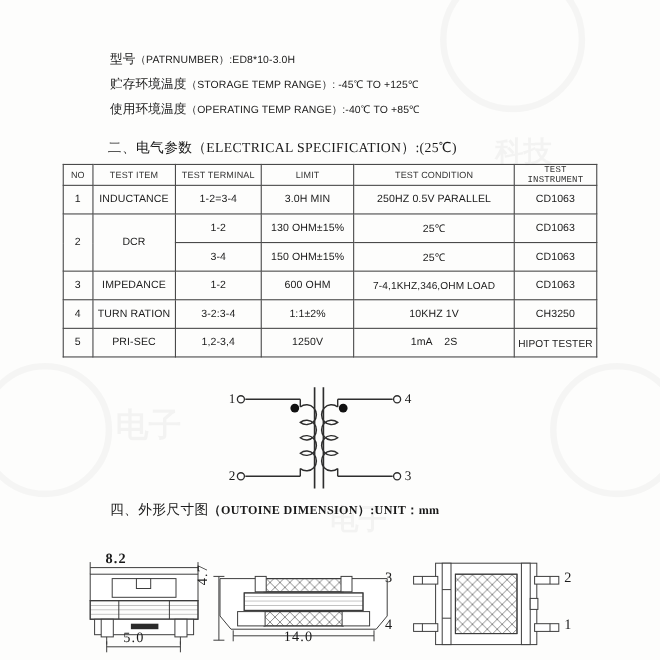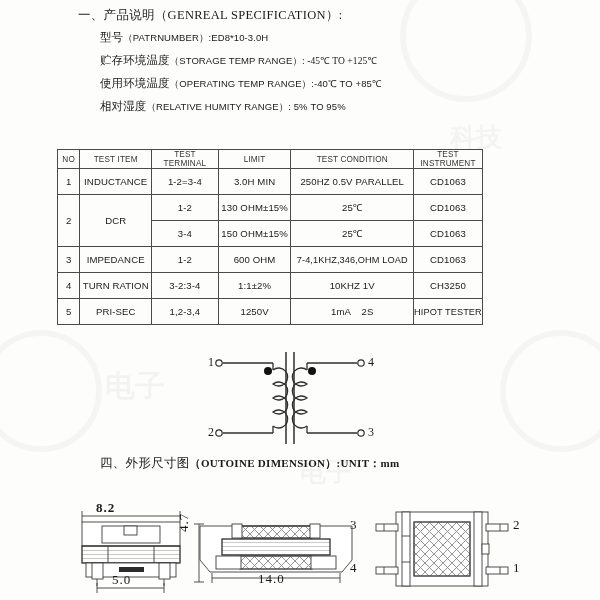--- a/index.html
+++ b/index.html
@@ -16,67 +16,64 @@
   
   .wm{position:absolute;color:#000;opacity:0.035;font-family:"Liberation Serif",serif;
       font-weight:bold;pointer-events:none;user-select:none;}
   .wm-ring{position:absolute;border:6px solid #000;border-radius:50%;opacity:0.030;
       pointer-events:none;}
 
   
   .sec{position:absolute;white-space:nowrap;font-size:12.5px;
        font-family:"Liberation Serif",serif;letter-spacing:.3px;}
   .sec .cn{font-size:12.5px;}
-  .sub{position:absolute;white-space:nowrap;font-size:11.5px;letter-spacing:.1px;}
-
-  
-  .tbl{position:absolute;left:57px;top:149px;width:426px;border-collapse:collapse;
+  .sub{position:absolute;white-space:nowrap;font-size:11.5px;letter-spacing:.1px;margin-top:16px;}
+
+  
+  .tbl{position:absolute;left:57px;top:149px;width:486px;border-collapse:collapse;
        font-family:"Liberation Sans", sans-serif;}
   .tbl td,.tbl th{border:1px solid #4a4a4a;text-align:center;vertical-align:middle;
        font-weight:normal;padding:0;}
   .tbl th{font-size:8.2px;height:15px;letter-spacing:.15px;color:#333;}
   .tbl td{font-size:9.6px;height:25px;letter-spacing:.1px;}
   .c-no{width:26px;} .c-item{width:75px;} .c-term{width:78px;}
-  .c-lim{width:85px;} .c-cond{width:147px;} .c-inst{width:75px;}
+  .c-lim{width:85px;} .c-cond{width:147px;} .c-inst{width:75px;font-family:Liberation Mono, monospace;}
 
   
   .schem{position:absolute;left:185px;top:348px;}
   .dimg{position:absolute;}
 
   .lbl{position:absolute;font-family:"Liberation Serif",serif;font-size:12px;}
 </style>
 </head>
 <body>
 
 <div class="page">
 
   <div class="wm-ring" style="left:-20px;top:330px;width:110px;height:110px;"></div>
   <div class="wm-ring" style="left:500px;top:330px;width:110px;height:110px;"></div>
   <div class="wm-ring" style="left:400px;top:-30px;width:120px;height:120px;"></div>
   <div class="wm" style="left:105px;top:366px;font-size:30px;">电子</div>
   <div class="wm" style="left:450px;top:120px;font-size:26px;">科技</div>
   <div class="wm" style="left:300px;top:455px;font-size:26px;">电子</div>
 
-  <div class="sec" style="left:78px;top:7px;">
-    <span>一、</span><span class="cn">产品说明</span><span>（GENREAL  SPECIFICATION）:</span>
-  </div>
 
   <div class="sub" style="left:100px;top:30px;">
     <span>型号</span><span style="font-family:'Liberation Sans',sans-serif;font-size:9.5px;">（PATRNUMBER）</span><span style="font-family:'Liberation Sans',sans-serif;font-size:9.5px;">:ED8*10-3.0H</span>
   </div>
   <div class="sub" style="left:100px;top:53px;">
-    <span>贮存环境温度</span><span style="font-family:'Liberation Sans',sans-serif;font-size:9.5px;">（STORAGE TEMP RANGE）</span><span style="font-family:Liberation Serif, serif;font-size:9.5px;">:  -45℃ TO +125℃</span>
+    <span>贮存环境温度</span><span style="font-family:'Liberation Sans',sans-serif;font-size:9.5px;">（STORAGE TEMP RANGE）</span><span style="font-family:Liberation Sans, sans-serif;font-size:9.5px;">:  -45℃ TO +125℃</span>
   </div>
   <div class="sub" style="left:100px;top:76px;">
     <span>使用环境温度</span><span style="font-family:'Liberation Sans',sans-serif;font-size:9.5px;">（OPERATING TEMP RANGE）</span><span style="font-family:'Liberation Sans',sans-serif;font-size:9.5px;">:-40℃ TO +85℃</span>
   </div>
-  <div class="sub" style="left:100px;top:99px;">
-    <span>相对湿度</span><span style="font-family:'Liberation Sans',sans-serif;font-size:9.5px;">（RELATIVE HUMITY RANGE）</span><span style="font-family:'Liberation Sans',sans-serif;font-size:9.5px;">:  5% TO 95%</span>
-  </div>
-
+
+  <div class="sec" style="left:98px;top:126px;">
+    <span>二、</span><span class="cn">电气参数</span><span>（ELECTRICAL  SPECIFICATION）:(25℃)</span>
+  </div>
 
   <table class="tbl">
     <tbody>
         <tr>
       <th class="c-no">NO</th>
       <th class="c-item">TEST ITEM</th>
       <th class="c-term">TEST TERMINAL</th>
       <th class="c-lim">LIMIT</th>
       <th class="c-cond">TEST CONDITION</th>
       <th class="c-inst">TEST INSTRUMENT</th>

